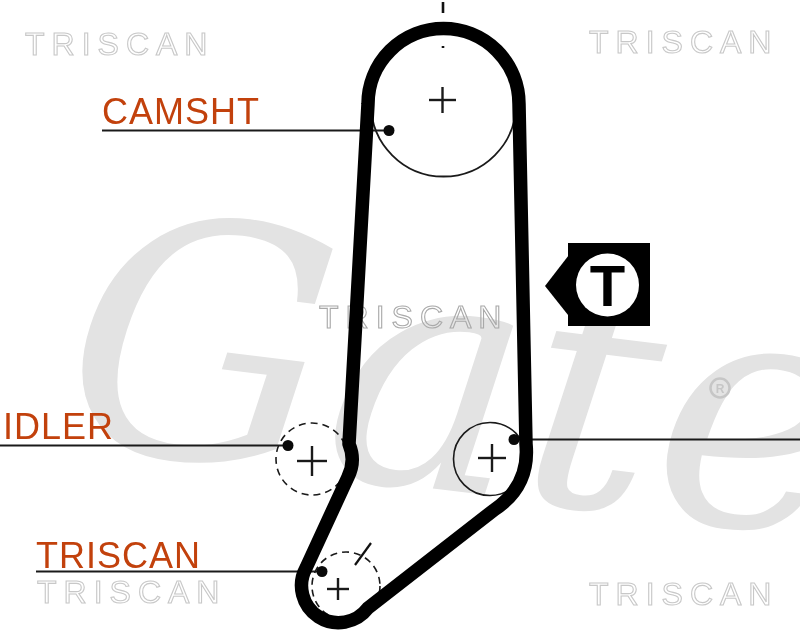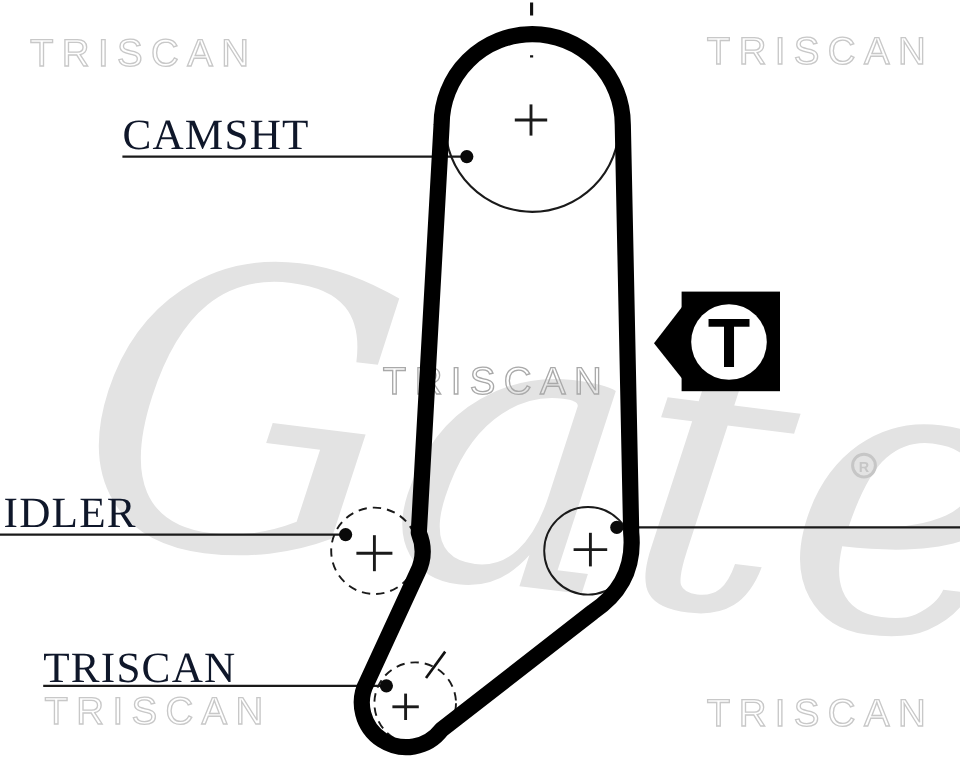--- a/index.html
+++ b/index.html
@@ -8,24 +8,24 @@
     width:800px;height:635px;
     background:#ffffff;
     overflow:hidden;
     font-family:"Liberation Sans", sans-serif;
   }
   .layer{position:absolute;left:0;top:0;}
   .callout-label{
     position:absolute;
     font-size:36px;
     line-height:1;
-    color:#0f172a;
+    color:#c2410c;
     letter-spacing:1px;
     white-space:nowrap;
-    font-family:Liberation Serif, serif;
+    font-family:Liberation Sans, sans-serif;
   }
   .wm-tile{
     position:absolute;
     font-size:32px;
     line-height:1;
     font-weight:400;
     letter-spacing:7px;
     white-space:nowrap;
     color:rgba(255,255,255,0.10);
     -webkit-text-stroke:1.1px #c8c8c8;

